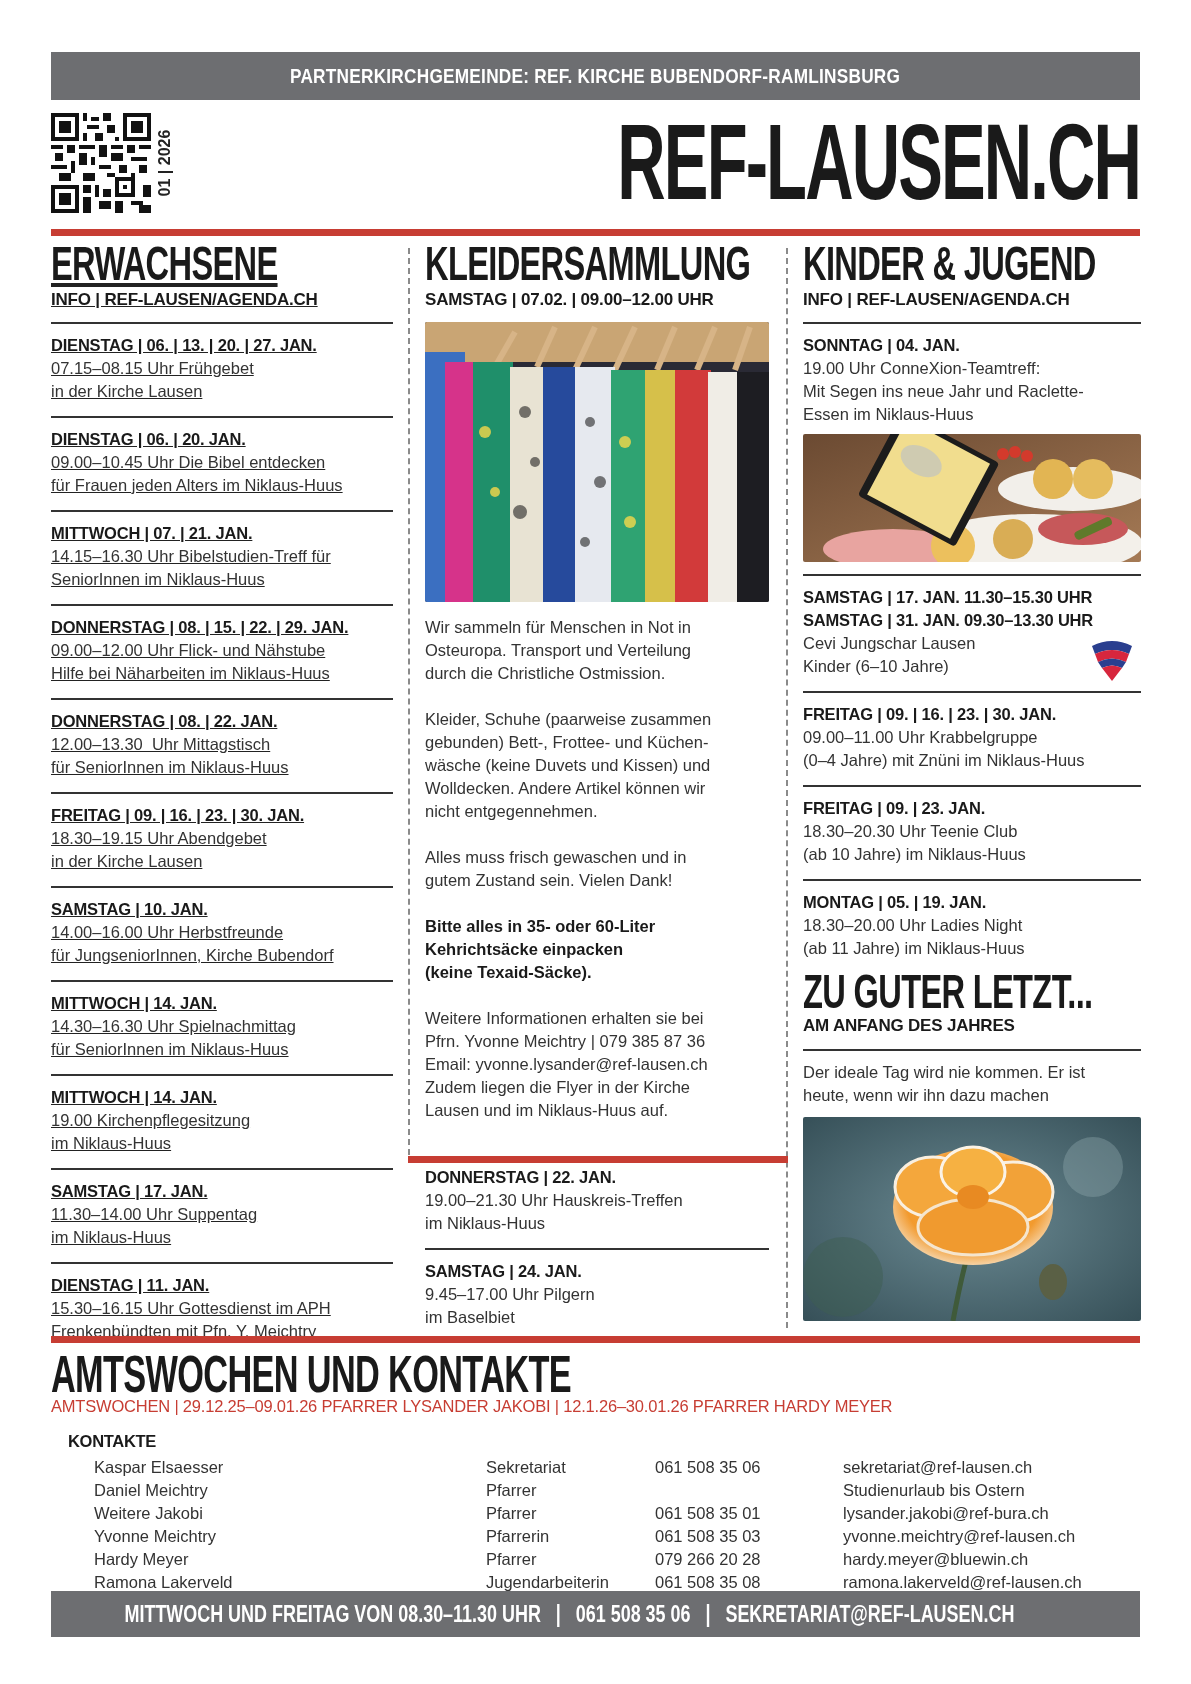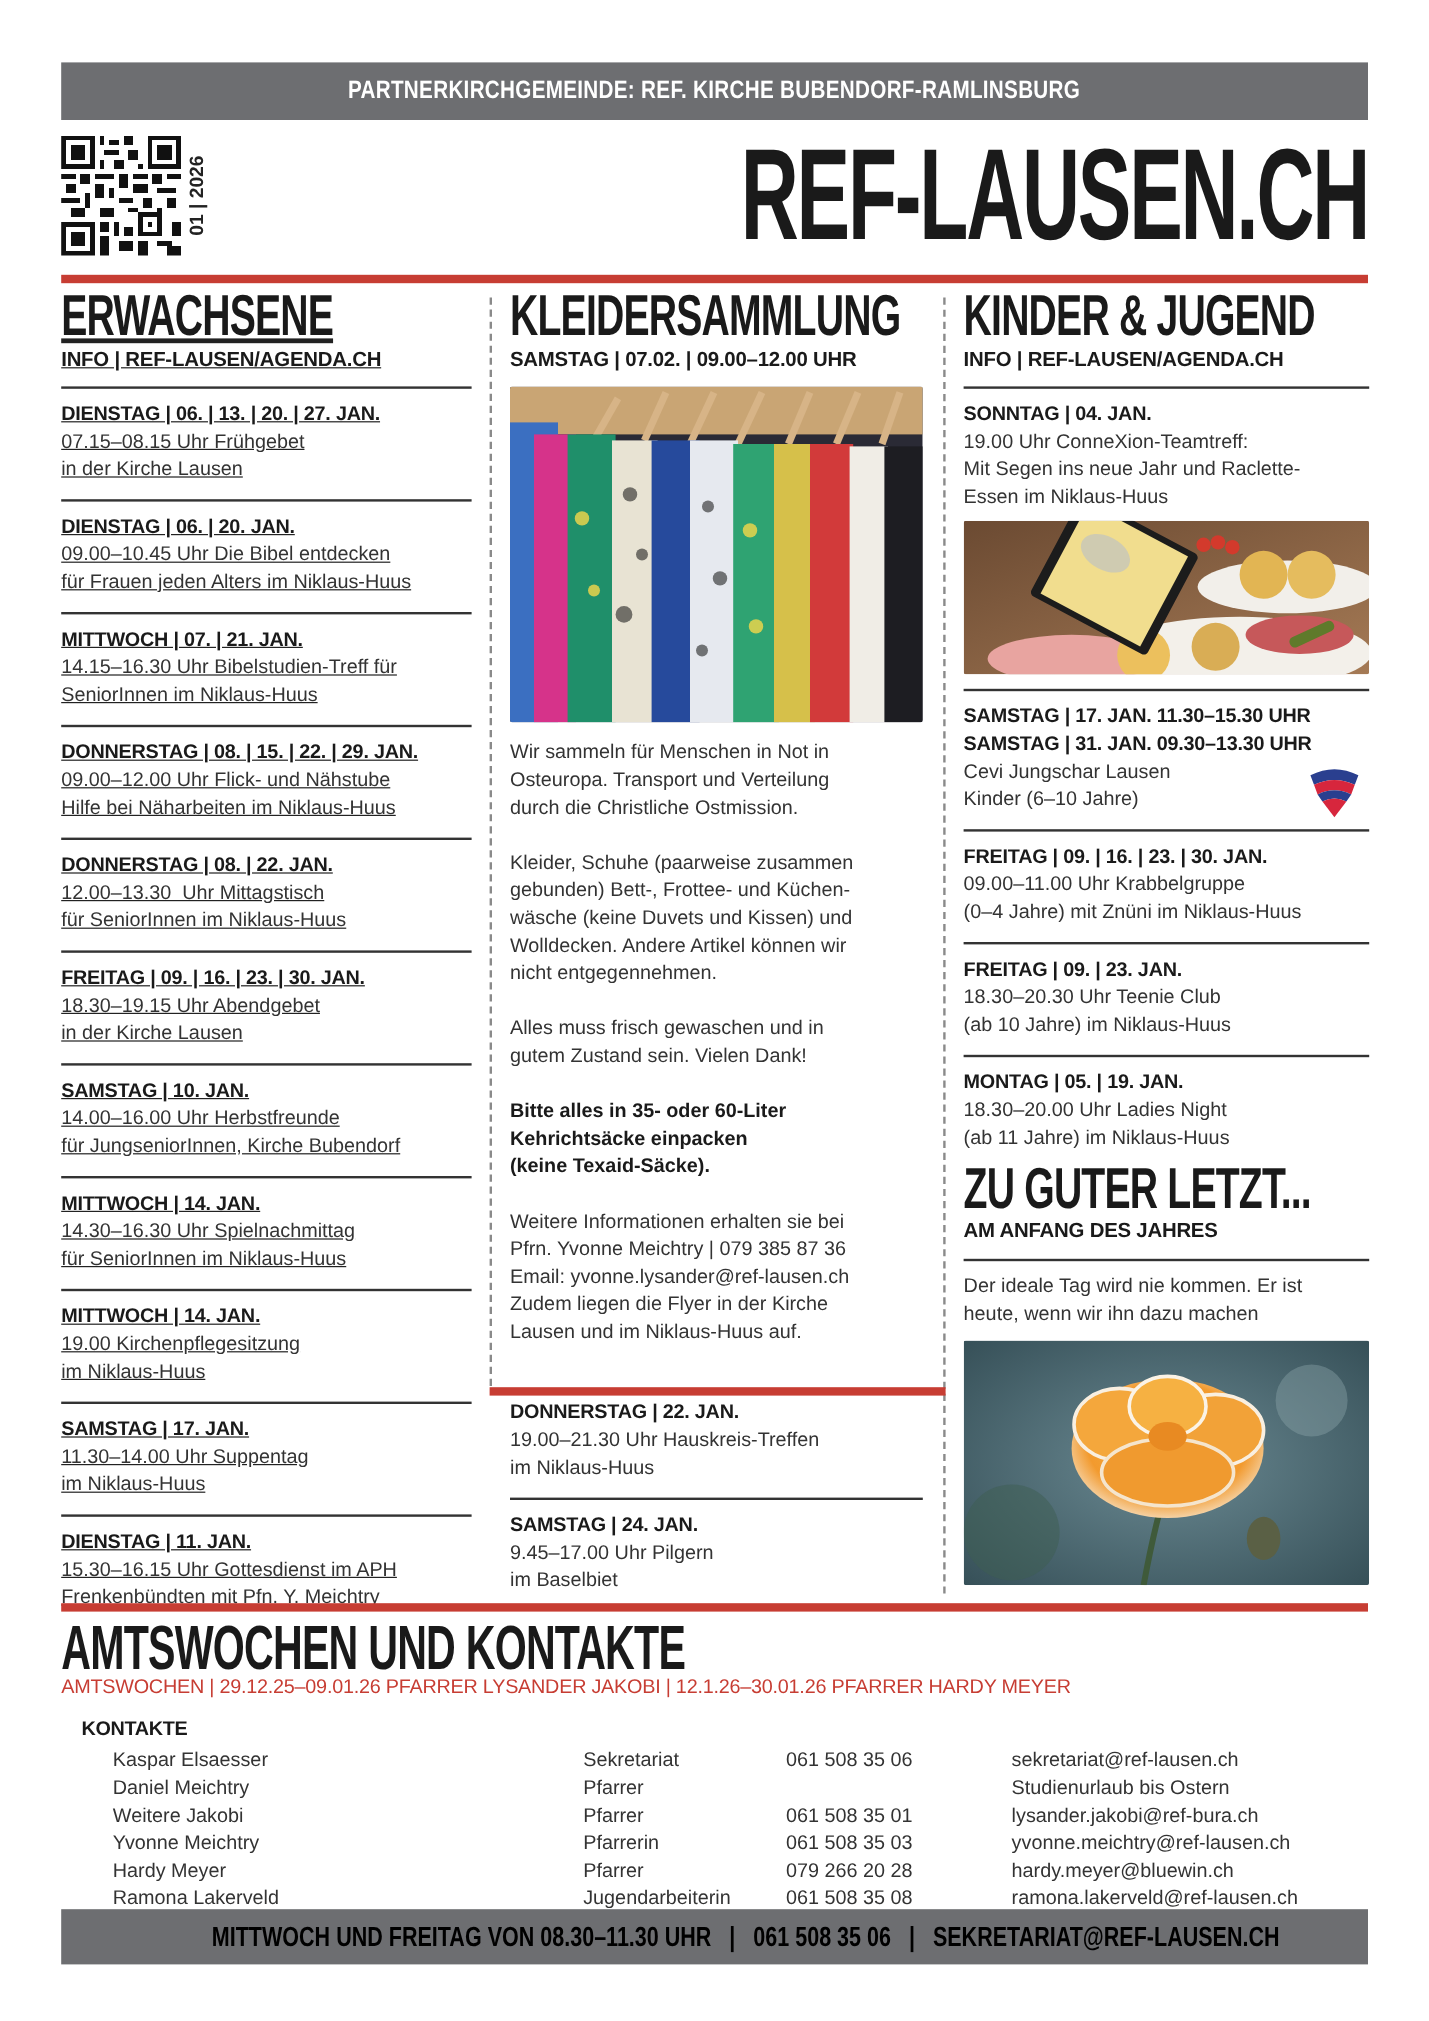--- a/index.html
+++ b/index.html
@@ -50,22 +50,22 @@
   .amts { position: absolute; left: 51px; top: 1397px; font-size: 16.5px; font-weight: normal; color: #c73d33; white-space: nowrap; letter-spacing: -0.2px; }
   .kontakte-label { position: absolute; left: 68px; top: 1432px; font-size: 16.5px; font-weight: bold; color: #1a1a1a; letter-spacing: -0.3px; }
 
   .ct-row { position: absolute; left: 51px; height: 23px; width: 1089px; font-size: 16.5px; color: #333; line-height: 23px; margin-left: 43px; }
   .ct-row span { position: absolute; top: 0; white-space: nowrap; }
   .ct-name { left: 0; }
   .ct-role { left: 392px; }
   .ct-phone { left: 561px; }
   .ct-email { left: 749px; }
 
-  .footer-bar { position: absolute; left: 51px; top: 1591px; width: 1089px; height: 46px; background: #6d6e71; color: #000000;
-    display: flex; align-items: center; justify-content: flex-start; font-size: 23px; font-weight: bold; }
+  .footer-bar { position: absolute; left: 51px; top: 1591px; width: 1089px; height: 46px; background: #6d6e71; color: #ffffff;
+    display: flex; align-items: center; justify-content: flex-end; font-size: 23px; font-weight: bold; }
   .footer-bar .inner { transform: scaleX(0.78); white-space: nowrap; display: inline-block; }
 </style>
 </head>
 <body>
 
 <div class="top-banner">
   <span>PARTNERKIRCHGEMEINDE: REF. KIRCHE BUBENDORF-RAMLINSBURG</span>
 </div>
 
 <div class="qr">

